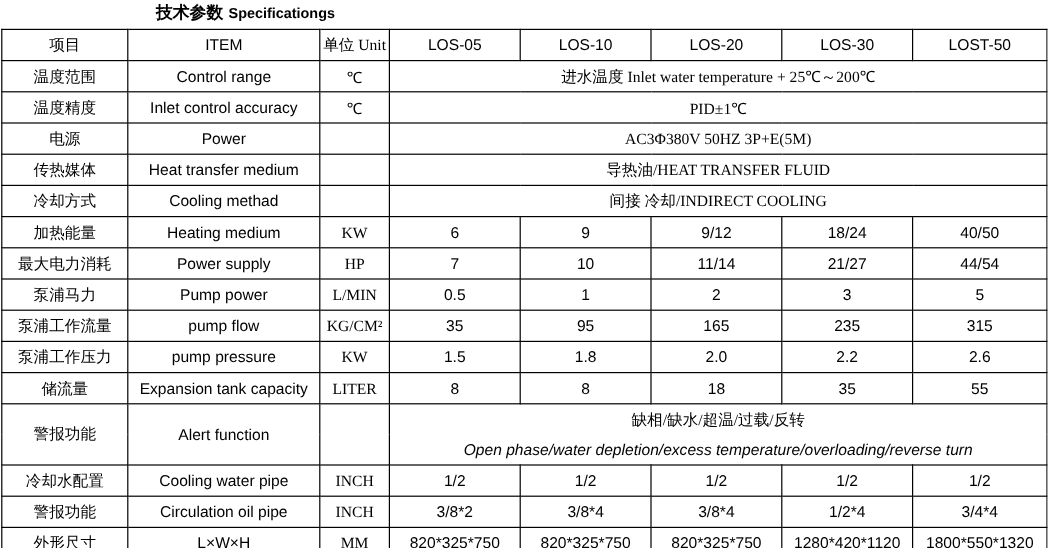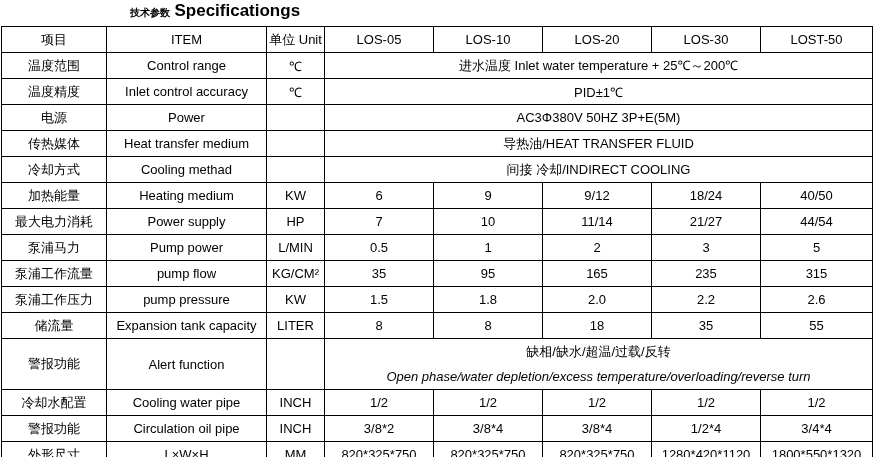--- a/index.html
+++ b/index.html
@@ -22,24 +22,24 @@
   }
   .title {
     font-size: 16px;
     font-weight: bold;
     padding: 2px 0 3px 130px;
     line-height: 18px;
     white-space: nowrap;
   }
   .title .cn {
     font-family: Liberation Mono, monospace;
-    font-size: 10px;
+    font-size: 14px;
   }
   .title .en {
-    font-size: 17px;
+    font-size: 12px;
   }
   table.spec {
     border-collapse: collapse;
     table-layout: fixed;
     width: 871px;
     margin-left: 1px;
   }
   table.spec td {
     border: 1px solid #000000;
     text-align: center;
@@ -48,21 +48,21 @@
     height: 25px;
     padding: 0 2px;
     white-space: nowrap;
     overflow: hidden;
   }
   td.cn {
     font-family: Liberation Serif, serif;
     font-size: 14px;
   }
   td.mixed {
-    font-family: Liberation Sans, sans-serif;
+    font-family: Liberation Serif, serif;
     font-size: 13px;
   }
   td.hdr {
     font-size: 13px;
     margin-top: 29px;
   }
   .col-a { width: 105px; }
   .col-b { width: 160px; }
   .col-c { width: 58px; }
   .col-d { width: 109px; }

